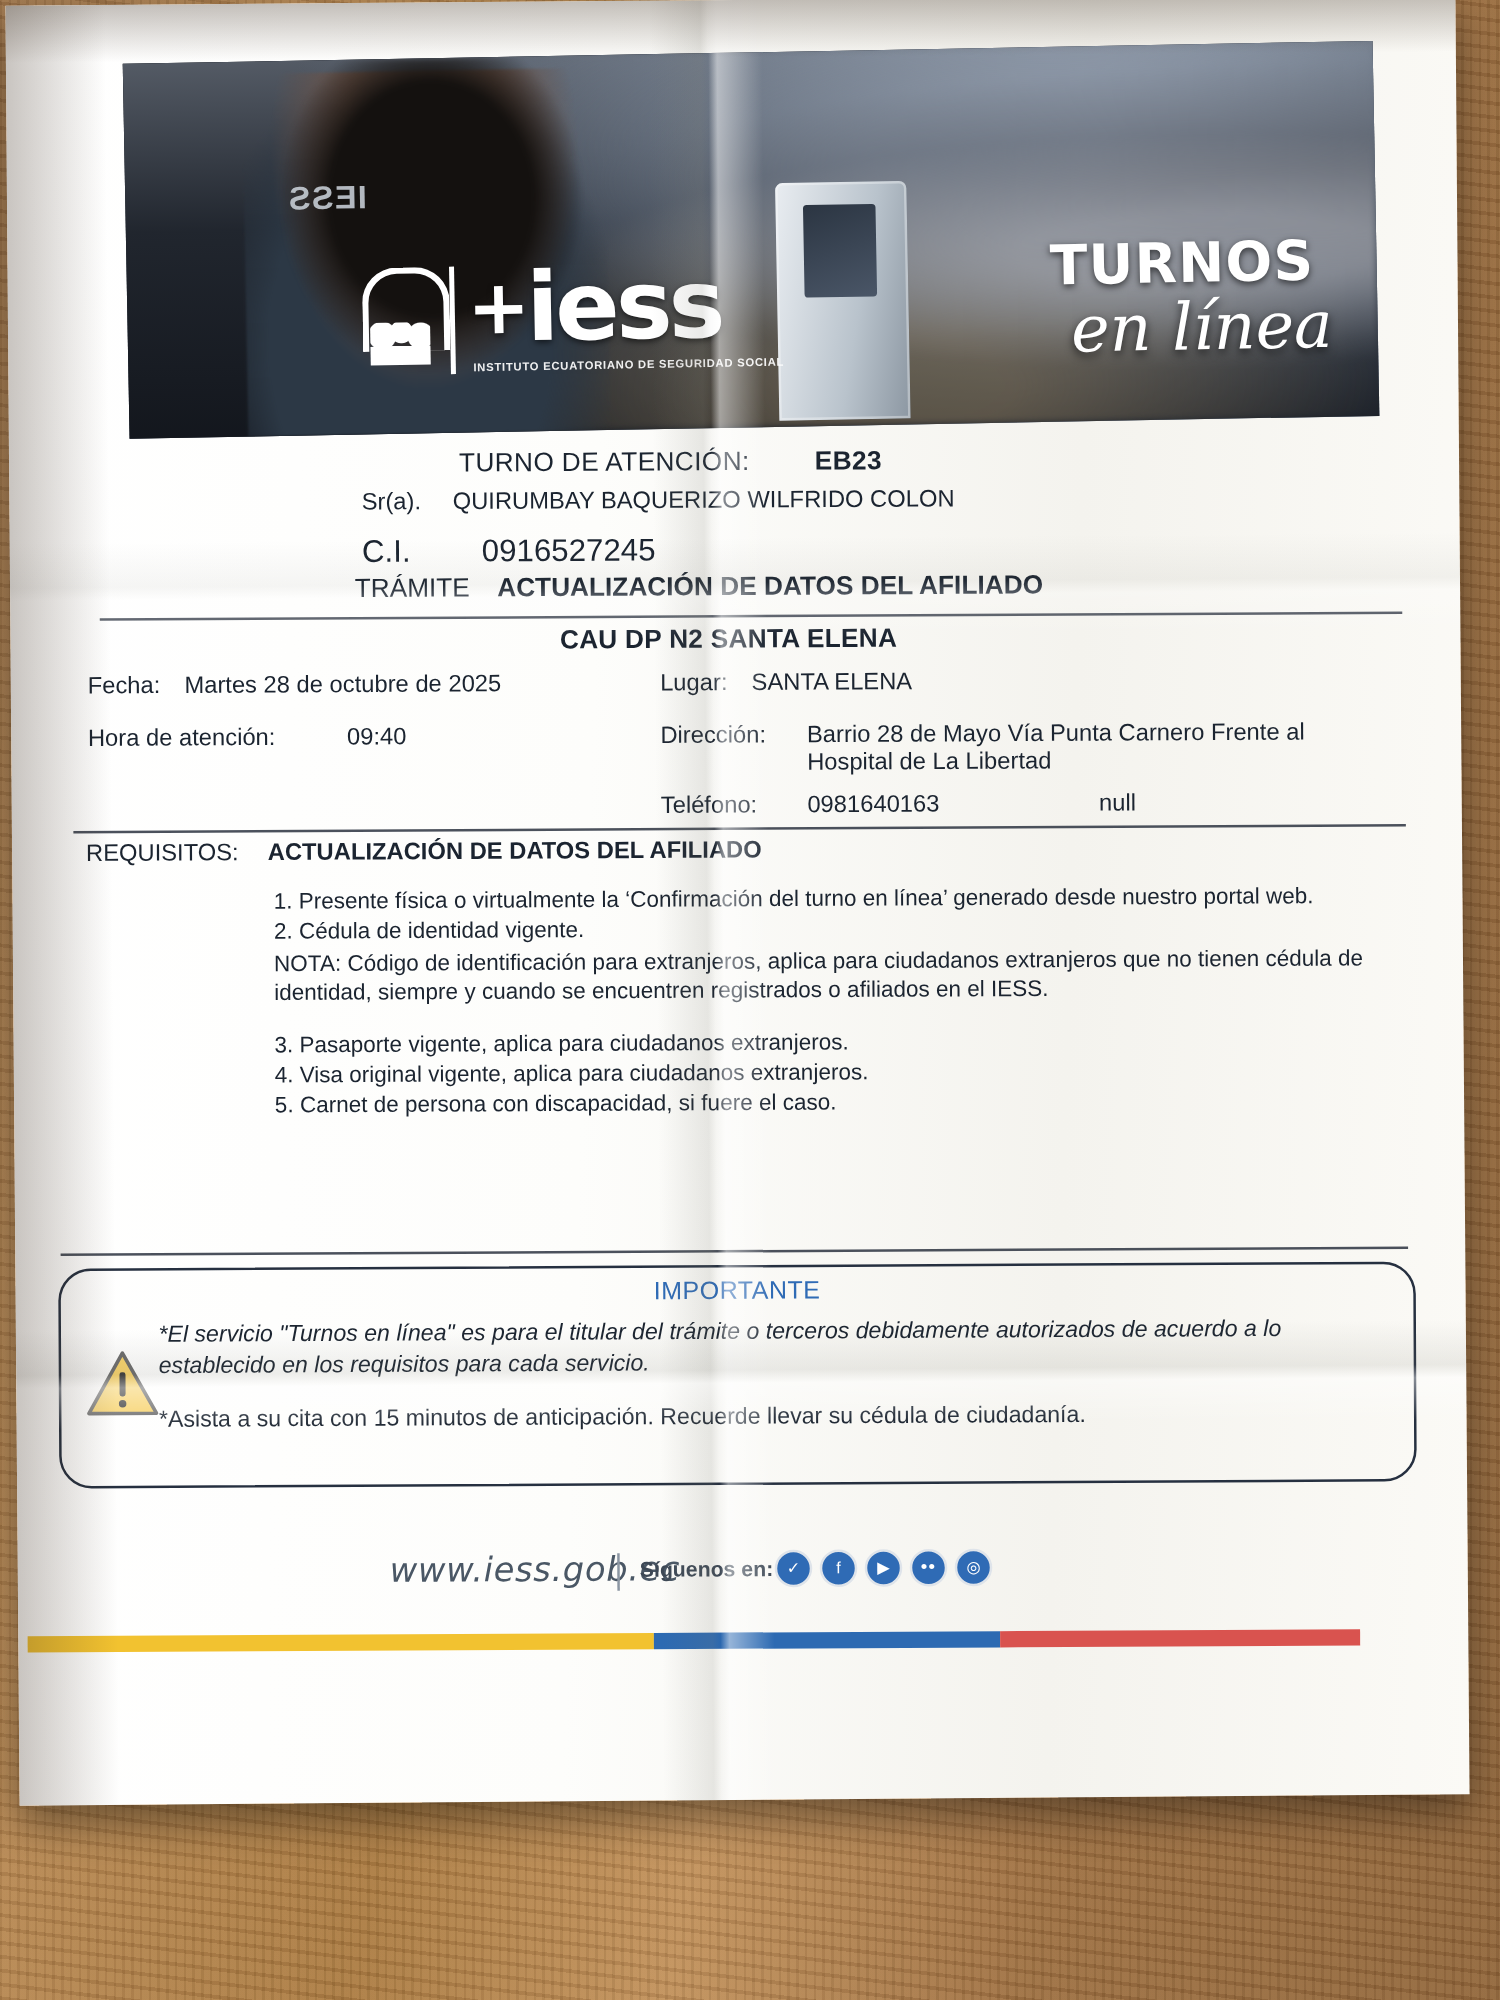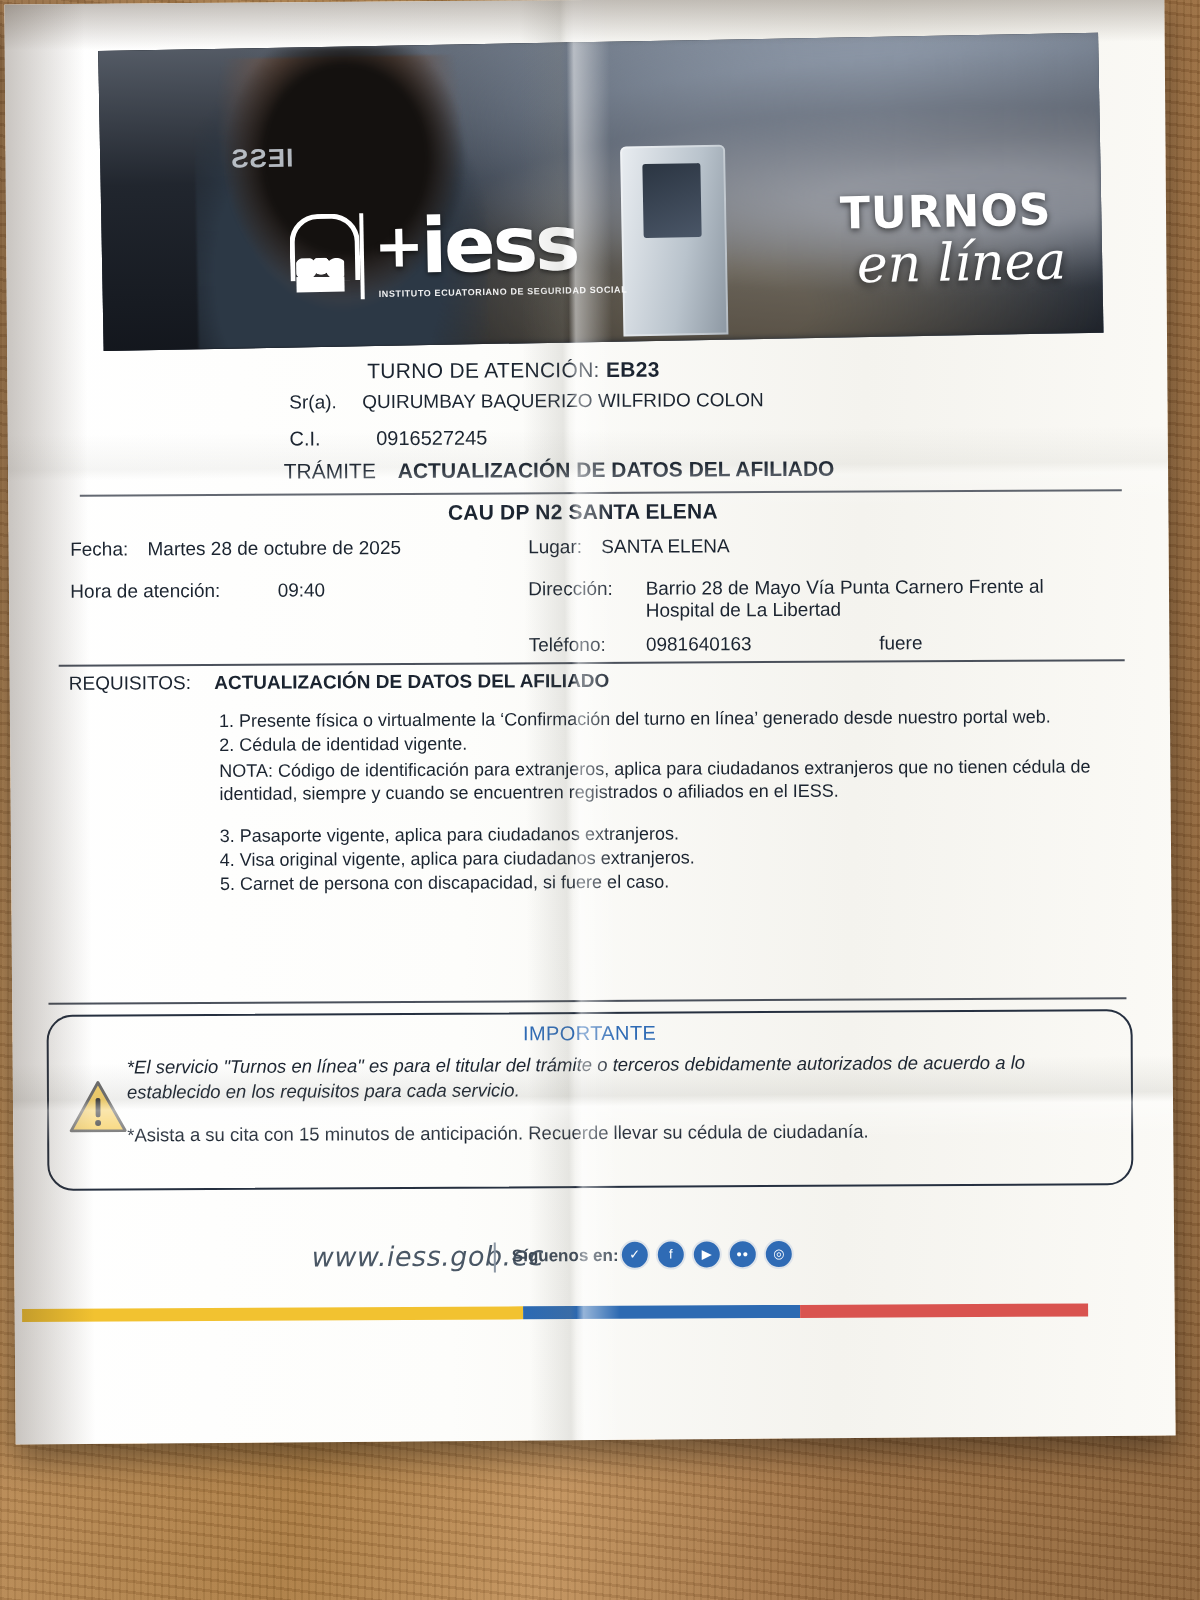--- a/index.html
+++ b/index.html
@@ -196,24 +196,24 @@
     color: #1b2430;
     transform: rotate(0.15deg);
   }
   .row { position:absolute; white-space: nowrap; }
   .lbl { font-weight: 400; }
 
   .hdr-turno {
     left: 360px; top: 18px;
     font-size: 21px; font-weight: 700; letter-spacing:.3px;
   }
-  .hdr-turno .code { }
+  .hdr-turno .code { margin-left: 46px; }
   .r-sr { left: 282px; top: 50px; font-size: 19px; }
   .r-sr .v { margin-left: 20px; }
-  .r-ci { left: 282px; top: 86px; font-size: 20px; }
+  .r-ci { left: 282px; top: 86px; font-size: 25px; }
   .r-ci .v { margin-left: 50px; }
   .r-tramite { left: 276px; top: 118px; font-size: 21px; font-weight: 700; }
   .r-tramite .v { margin-left: 16px; }
 
   .hr {
     position:absolute; height: 2px; background: #2b3340; opacity:.85;
   }
   .hr1 { left: 72px; top: 152px; width: 1042px; }
   .hr2 { left: 50px; top: 322px; width: 1066px; }
   .hr3 { left: 38px; top: 660px; width: 1078px; }
@@ -375,21 +375,21 @@
     </div>
 
     <div class="r-dir row">
       <span class="k">Dirección:</span>
       <span class="v">Barrio 28 de Mayo Vía Punta Carnero Frente al Hospital de La Libertad</span>
     </div>
 
     <div class="r-tel row">
       <span class="k">Teléfono:</span>
       <span class="v">0981640163</span>
-      <span class="null">fuere</span>
+      <span class="null">null</span>
     </div>
 
     <div class="hr hr2"></div>
 
     <div class="row r-req">
       <span class="lbl">REQUISITOS:</span>
       <span class="v">ACTUALIZACIÓN DE DATOS DEL AFILIADO</span>
     </div>
 
     <div class="reqlist">

